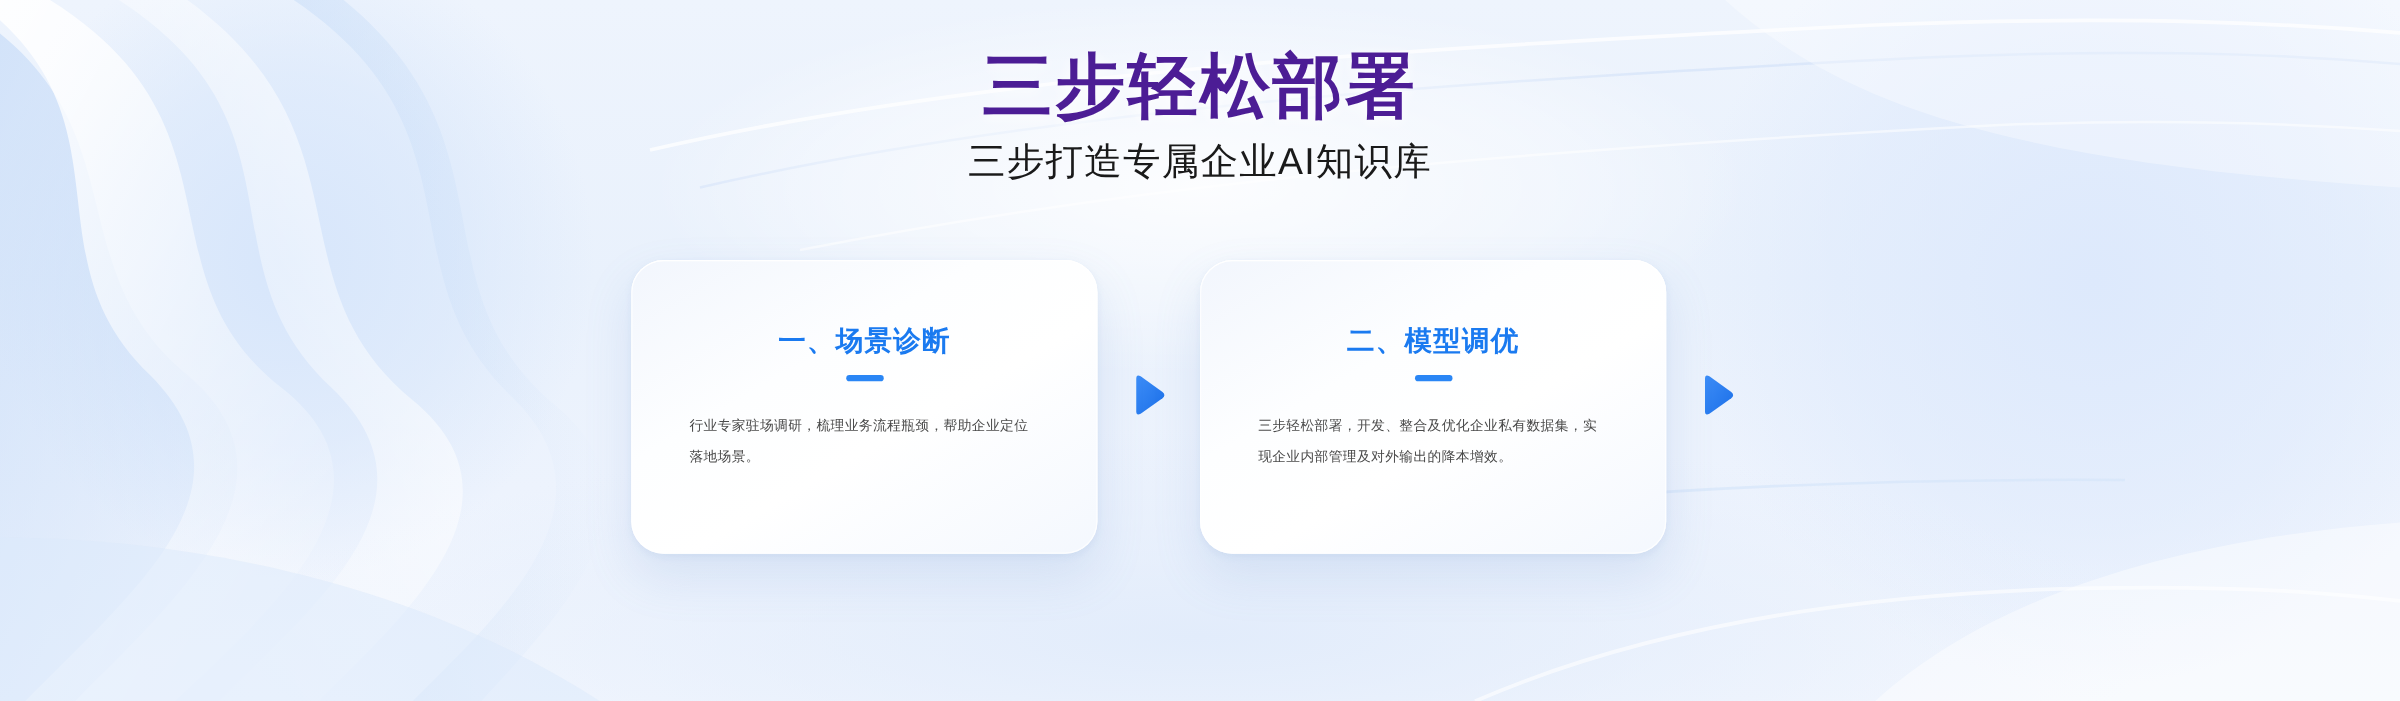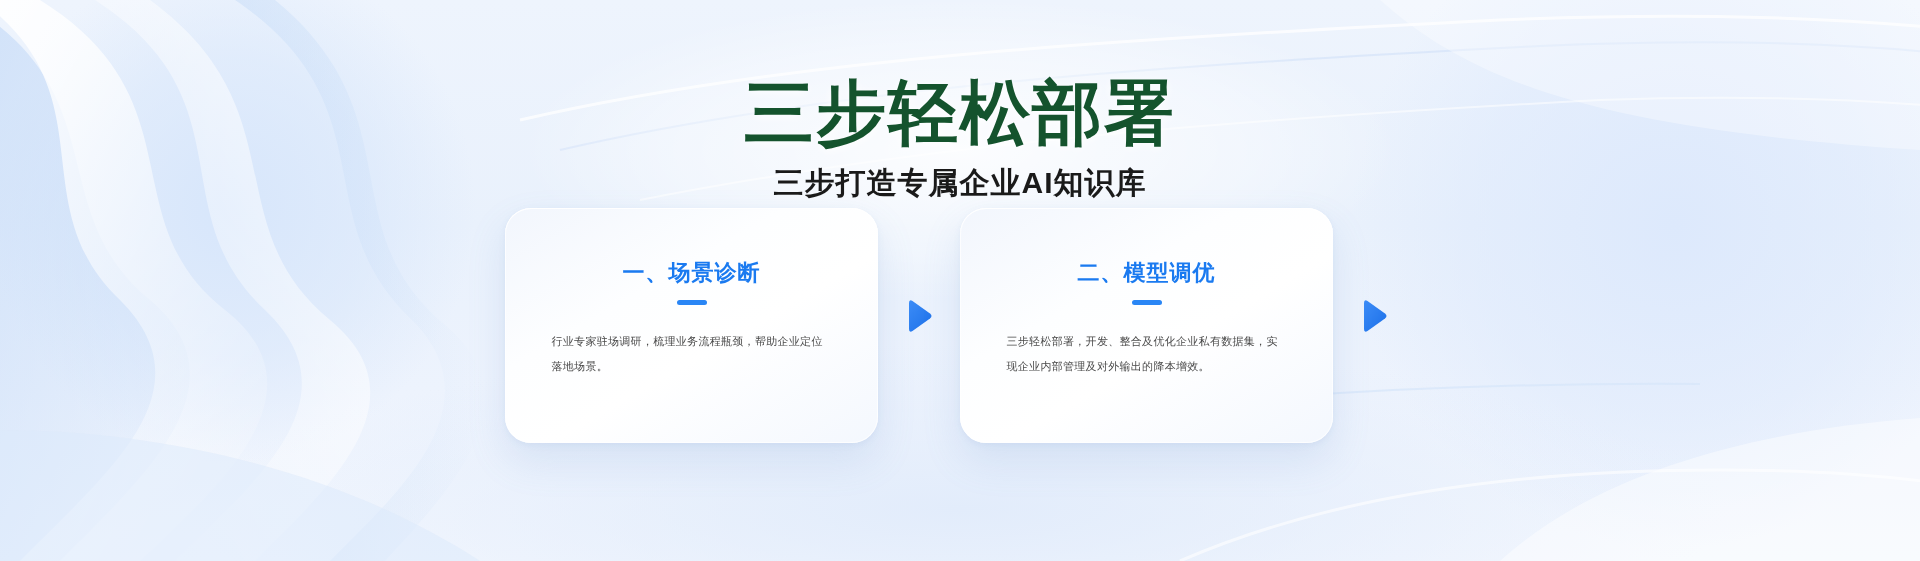--- a/index.html
+++ b/index.html
@@ -33,28 +33,27 @@
   .bg-swoosh svg{ display:block; width:1920px; height:561px; }
   .bg-glow-center{
     position:absolute; left:50%; top:-40px; width:1100px; height:420px;
     transform:translateX(-50%);
     background:radial-gradient(closest-side at 50% 45%, rgba(255,255,255,0.85) 0%, rgba(255,255,255,0.35) 55%, rgba(255,255,255,0) 80%);
   }
 
   
   .header{ position:absolute; left:0; right:0; top:36px; text-align:center; z-index:5; }
   .main-title{
-    font-size:70px; font-weight:bold; color:#14532d;
+    font-size:56px; font-weight:bold; color:#4c1d95;
     letter-spacing:2px; line-height:1.18;
     text-shadow:0 2px 10px rgba(255,255,255,0.9);
-    margin-top:36px;
   }
   .sub-title{
     margin-top:8px;
-    font-size:30px; font-weight:bold; color:#1a1a1a;
+    font-size:30px; font-weight:normal; color:#1a1a1a;
     letter-spacing:1px; line-height:1.3;
   }
 
   
   .steps{
     position:absolute; left:0; right:0; top:188px;
     display:flex; align-items:center; justify-content:center;
     z-index:4;
   }
   .card{

